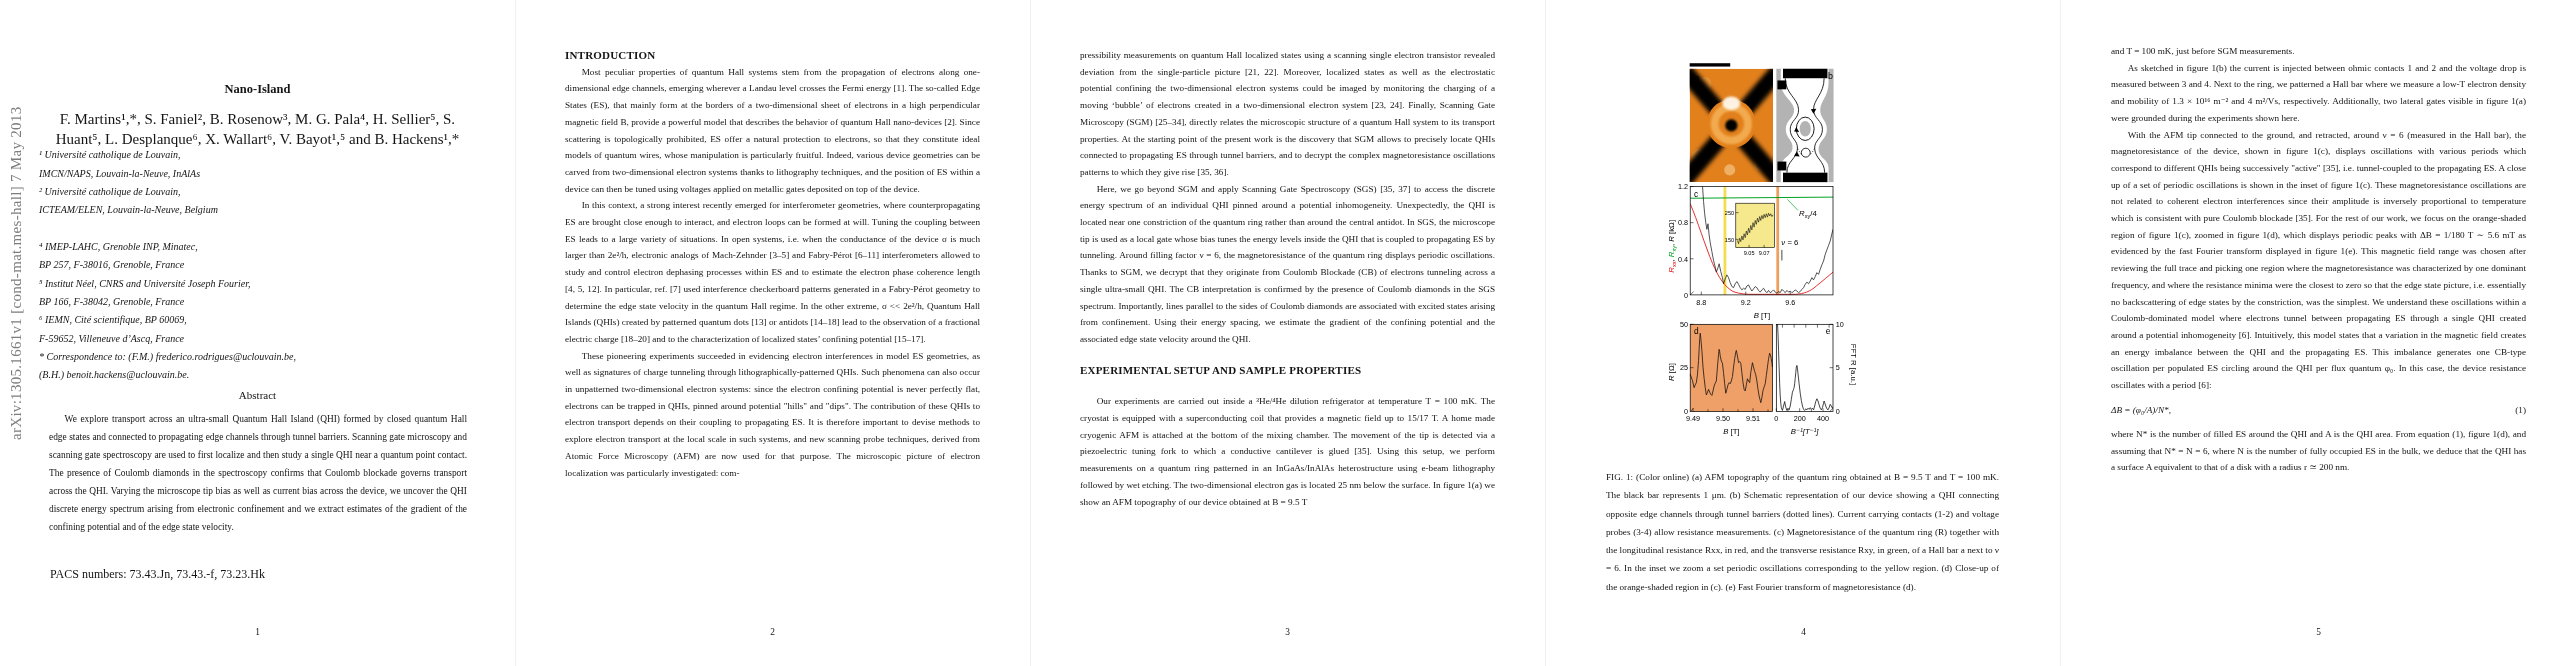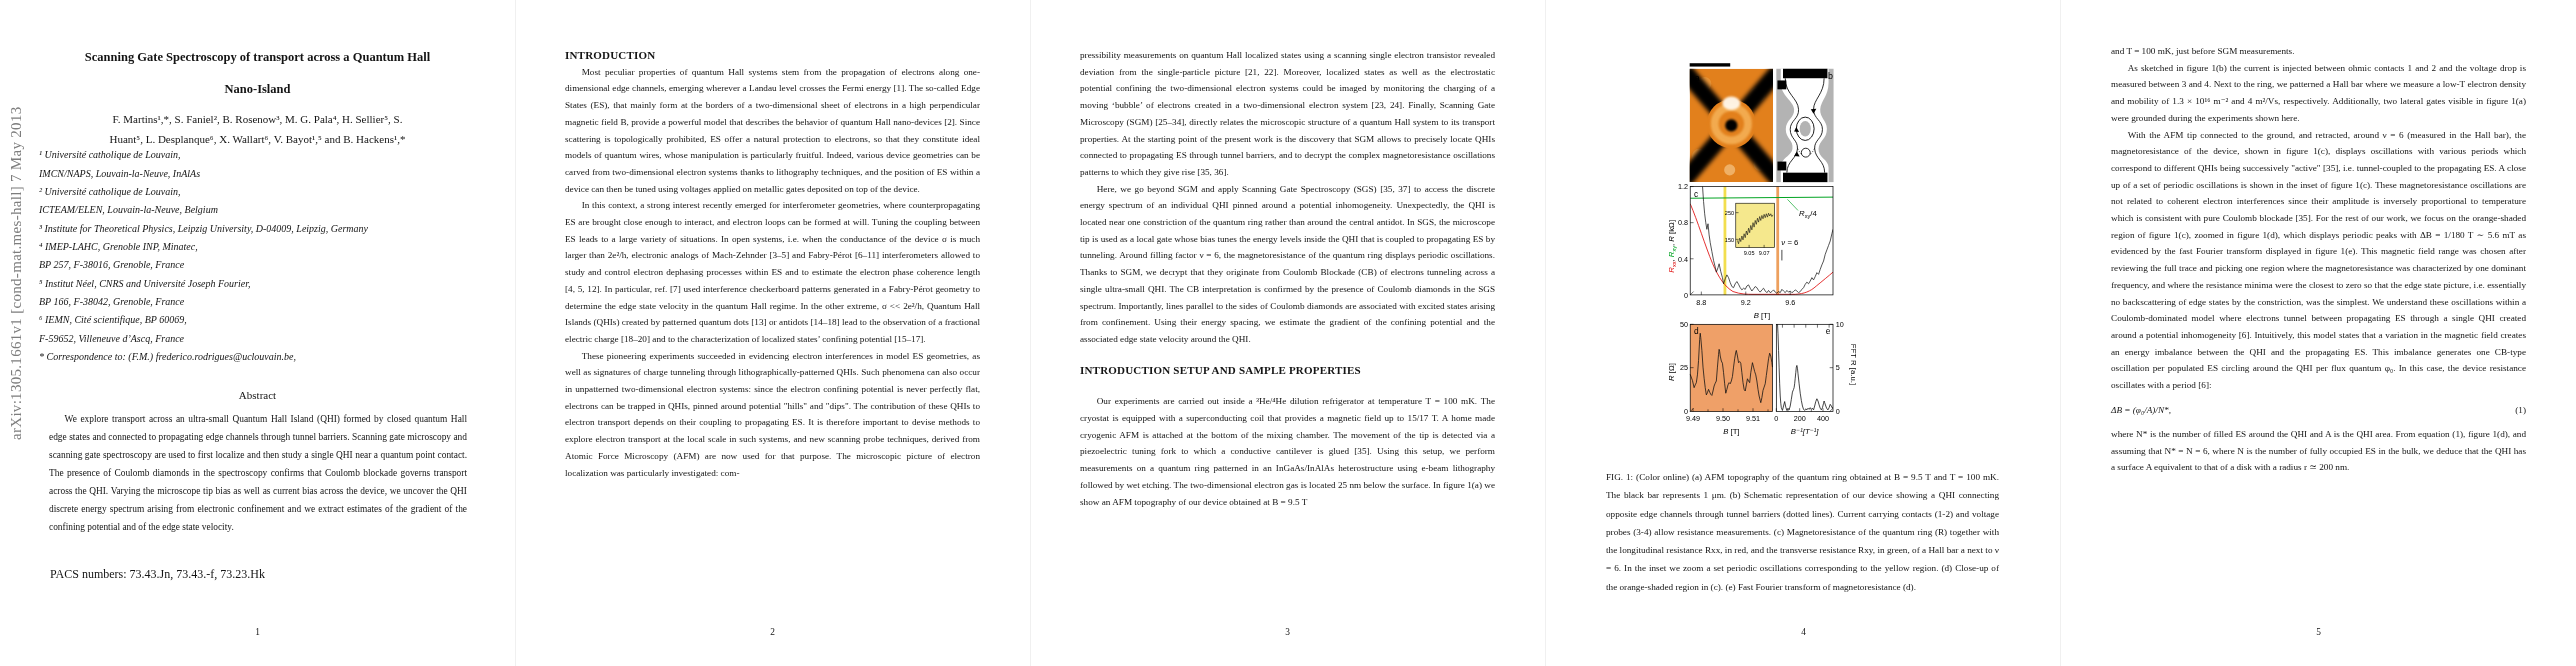--- a/index.html
+++ b/index.html
@@ -6,21 +6,21 @@
   #canvas{position:relative;width:2576px;height:667px;background:#ffffff;overflow:hidden;
           font-family:"Liberation Serif","DejaVu Serif",serif;color:#141414;}
   .page{position:absolute;top:0;width:515px;height:667px;background:#ffffff;overflow:hidden;}
   .divider{position:absolute;top:0;width:0.6px;height:667px;background:#f0f0f0;}
   
   .arxiv-stamp{position:absolute;left:7.8px;top:440px;width:395px;
     transform:rotate(-90deg);transform-origin:0 0;
     font-size:15px;color:#7d7d7d;letter-spacing:0.3px;white-space:nowrap;}
   .title{position:absolute;left:50px;width:415px;text-align:center;font-weight:bold;
     font-size:12.5px;line-height:22px;}
-  .authors{position:absolute;left:50px;width:415px;text-align:center;font-size:11px;line-height:20px;}
+  .authors{position:absolute;left:50px;width:415px;text-align:center;font-size:15px;line-height:20px;}
   .affil{position:absolute;left:39px;width:437px;text-align:left;font-style:italic;
     font-size:10px;line-height:18.3px;}
   .abs-head{position:absolute;left:50px;width:415px;text-align:center;font-size:11px;}
   .abs-text{position:absolute;left:49px;width:418px;text-align:justify;
     font-size:9.4px;line-height:18px;text-indent:15.6px;}
   .pacs{position:absolute;left:50px;width:415px;font-size:12px;}
   .pageno{position:absolute;left:0;width:100%;top:627px;text-align:center;font-size:9.4px;}
   
   .body-col{position:absolute;left:50px;top:47px;width:415px;text-align:justify;
     font-size:9.2px;line-height:16.7px;}
@@ -37,57 +37,56 @@
   .eqno{position:absolute;right:0;top:0;font-style:normal;}
   svg text{font-family:"Liberation Sans","DejaVu Sans",sans-serif;fill:#000;}
 </style>
 </head>
 <body>
 
 <div id="canvas">
 
   <div class="page" style="left:0">
     <div class="arxiv-stamp">arXiv:1305.1661v1  [cond-mat.mes-hall]  7 May 2013</div>
-    <div class="title" style="top:46px">Scanning Gate Spectroscopy of transport across a Quantum Hall</div>
     <div class="title" style="top:78px">Nano-Island</div>
     <div class="authors" style="top:109px">F. Martins¹,*, S. Faniel², B. Rosenow³, M. G. Pala⁴, H. Sellier⁵, S.</div>
     <div class="authors" style="top:129px">Huant⁵, L. Desplanque⁶, X. Wallart⁶, V. Bayot¹,⁵ and B. Hackens¹,*</div>
     <div class="affil" style="top:146px">¹ Université catholique de Louvain,</div>
     <div class="affil" style="top:165px">IMCN/NAPS, Louvain-la-Neuve, InAlAs</div>
     <div class="affil" style="top:183px">² Université catholique de Louvain,</div>
     <div class="affil" style="top:201px">ICTEAM/ELEN, Louvain-la-Neuve, Belgium</div>
-    <div class="affil" style="top:220px">³ Institute for Theoretical Physics, Leipzig University, D-04009, Leipzig, Germany</div>
     <div class="affil" style="top:238px">⁴ IMEP-LAHC, Grenoble INP, Minatec,</div>
     <div class="affil" style="top:256px">BP 257, F-38016, Grenoble, France</div>
     <div class="affil" style="top:275px">⁵ Institut Néel, CNRS and Université Joseph Fourier,</div>
     <div class="affil" style="top:293px">BP 166, F-38042, Grenoble, France</div>
     <div class="affil" style="top:311px">⁶ IEMN, Cité scientifique, BP 60069,</div>
     <div class="affil" style="top:330px">F-59652, Villeneuve d’Ascq, France</div>
     <div class="affil" style="top:348px">* Correspondence to:  (F.M.) frederico.rodrigues@uclouvain.be,</div>
+    <div class="affil" style="top:366px">(B.H.) benoit.hackens@uclouvain.be.</div>
     <div class="abs-head" style="top:389px">Abstract</div>
     <div class="abs-text" style="top:410px">We explore transport across an ultra-small Quantum Hall Island (QHI) formed by closed quantum Hall edge states and connected to propagating edge channels through tunnel barriers. Scanning gate microscopy and scanning gate spectroscopy are used to first localize and then study a single QHI near a quantum point contact. The presence of Coulomb diamonds in the spectroscopy confirms that Coulomb blockade governs transport across the QHI. Varying the microscope tip bias as well as current bias across the device, we uncover the QHI discrete energy spectrum arising from electronic confinement and we extract estimates of the gradient of the confining potential and of the edge state velocity.</div>
     <div class="pacs" style="top:567px">PACS numbers: 73.43.Jn, 73.43.-f, 73.23.Hk</div>
     <div class="pageno">1</div>
   </div>
 
   <div class="page" style="left:515px">
     <div class="body-col">
       <p class="sec-head">INTRODUCTION</p>
       <p class="ind">Most peculiar properties of quantum Hall systems stem from the propagation of electrons along one-dimensional edge channels, emerging wherever a Landau level crosses the Fermi energy [1].  The so-called Edge States (ES), that mainly form at the borders of a two-dimensional sheet of electrons in a high perpendicular magnetic field B, provide a powerful model that describes the behavior of quantum Hall nano-devices [2].  Since scattering is topologically prohibited, ES offer a natural protection to electrons, so that they constitute ideal models of quantum wires, whose manipulation is particularly fruitful.  Indeed, various device geometries can be carved from two-dimensional electron systems thanks to lithography techniques, and the position of ES within a device can then be tuned using voltages applied on metallic gates deposited on top of the device.</p>
       <p class="ind">In this context, a strong interest recently emerged for interferometer geometries, where counterpropagating ES are brought close enough to interact, and electron loops can be formed at will.  Tuning the coupling between ES leads to a large variety of situations.  In open systems, i.e. when the conductance of the device σ is much larger than 2e²/h, electronic analogs of Mach-Zehnder [3–5] and Fabry-Pérot [6–11] interferometers allowed to study and control electron dephasing processes within ES and to estimate the electron phase coherence length [4, 5, 12].  In particular, ref. [7] used interference checkerboard patterns generated in a Fabry-Pérot geometry to determine the edge state velocity in the quantum Hall regime.  In the other extreme, σ &lt;&lt; 2e²/h, Quantum Hall Islands (QHIs) created by patterned quantum dots [13] or antidots [14–18] lead to the observation of a fractional electric charge [18–20] and to the characterization of localized states’ confining potential [15–17].</p>
       <p class="ind">These pioneering experiments succeeded in evidencing electron interferences in model ES geometries, as well as signatures of charge tunneling through lithographically-patterned QHIs.  Such phenomena can also occur in unpatterned two-dimensional electron systems: since the electron confining potential is never perfectly flat, electrons can be trapped in QHIs, pinned around potential "hills" and "dips".  The contribution of these QHIs to electron transport depends on their coupling to propagating ES. It is therefore important to devise methods to explore electron transport at the local scale in such systems, and new scanning probe techniques, derived from Atomic Force Microscopy (AFM) are now used for that purpose.  The microscopic picture of electron localization was particularly investigated: com-</p>
     </div>
     <div class="pageno">2</div>
   </div>
 
   <div class="page" style="left:1030px">
     <div class="body-col">
       <p>pressibility measurements on quantum Hall localized states using a scanning single electron transistor revealed deviation from the single-particle picture [21, 22].  Moreover, localized states as well as the electrostatic potential confining the two-dimensional electron systems could be imaged by monitoring the charging of a moving ‘bubble’ of electrons created in a two-dimensional electron system [23, 24].  Finally, Scanning Gate Microscopy (SGM) [25–34], directly relates the microscopic structure of a quantum Hall system to its transport properties.  At the starting point of the present work is the discovery that SGM allows to precisely locate QHIs connected to propagating ES through tunnel barriers, and to decrypt the complex magnetoresistance oscillations patterns to which they give rise [35, 36].</p>
       <p class="ind">Here, we go beyond SGM and apply Scanning Gate Spectroscopy (SGS) [35, 37] to access the discrete energy spectrum of an individual QHI pinned around a potential inhomogeneity. Unexpectedly, the QHI is located near one constriction of the quantum ring rather than around the central antidot.  In SGS, the microscope tip is used as a local gate whose bias tunes the energy levels inside the QHI that is coupled to propagating ES by tunneling. Around filling factor ν = 6, the magnetoresistance of the quantum ring displays periodic oscillations.  Thanks to SGM, we decrypt that they originate from Coulomb Blockade (CB) of electrons tunneling across a single ultra-small QHI. The CB interpretation is confirmed by the presence of Coulomb diamonds in the SGS spectrum.  Importantly, lines parallel to the sides of Coulomb diamonds are associated with excited states arising from confinement. Using their energy spacing, we estimate the gradient of the confining potential and the associated edge state velocity around the QHI.</p>
-      <p class="sec-head mid">INTRODUCTION SETUP AND SAMPLE PROPERTIES</p>
+      <p class="sec-head mid">EXPERIMENTAL SETUP AND SAMPLE PROPERTIES</p>
       <p class="ind">Our experiments are carried out inside a ³He/⁴He dilution refrigerator at temperature T = 100 mK. The cryostat is equipped with a superconducting coil that provides a magnetic field up to 15/17 T. A home made cryogenic AFM is attached at the bottom of the mixing chamber.  The movement of the tip is detected via a piezoelectric tuning fork to which a conductive cantilever is glued [35].  Using this setup, we perform measurements on a quantum ring patterned in an InGaAs/InAlAs heterostructure using e-beam lithography followed by wet etching.  The two-dimensional electron gas is located 25 nm below the surface.  In figure 1(a) we show an AFM topography of our device obtained at B = 9.5 T</p>
     </div>
     <div class="pageno">3</div>
   </div>
 
   <div class="page" style="left:1546px">
     <svg class="figsvg" width="200" height="400" viewBox="0 0 360 720">
       <defs>
         <filter id="b2" x="-40%" y="-40%" width="180%" height="180%">
             <feGaussianBlur stdDeviation="2"></feGaussianBlur>

